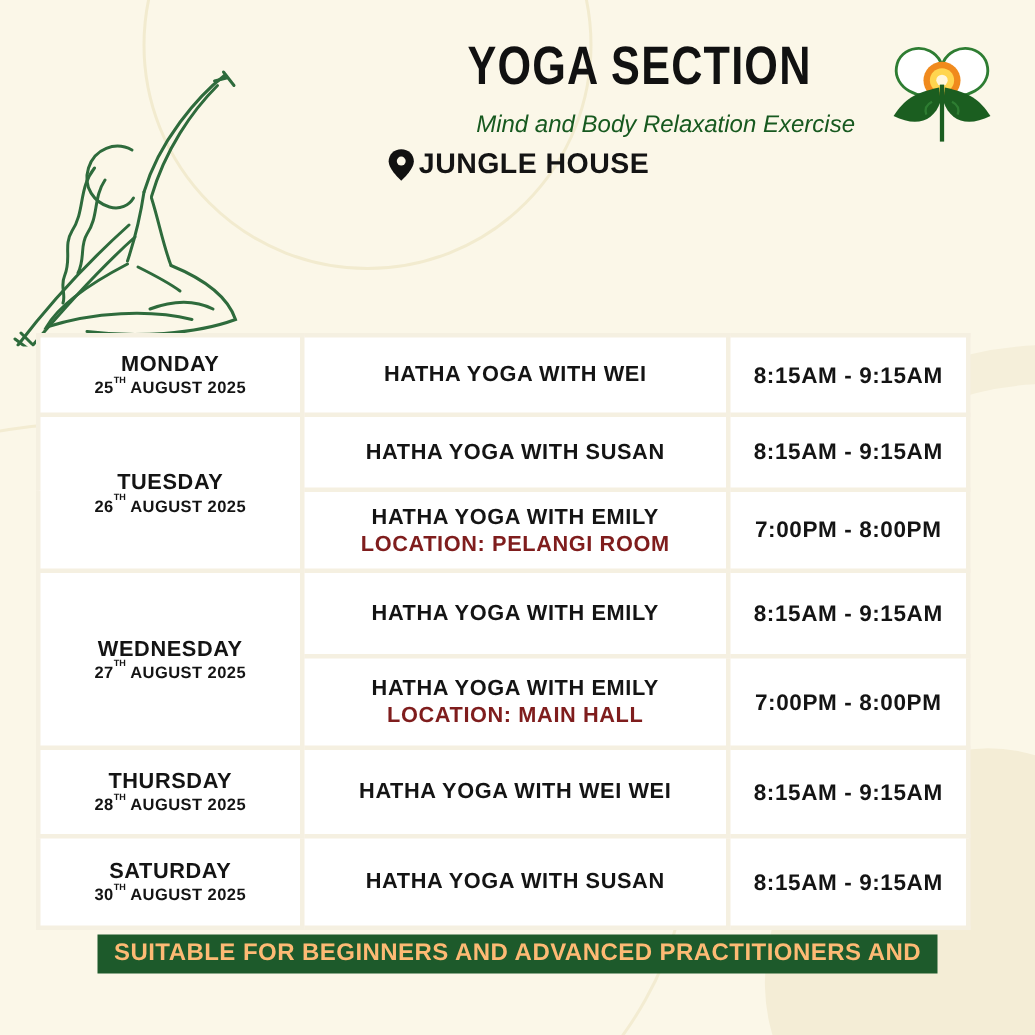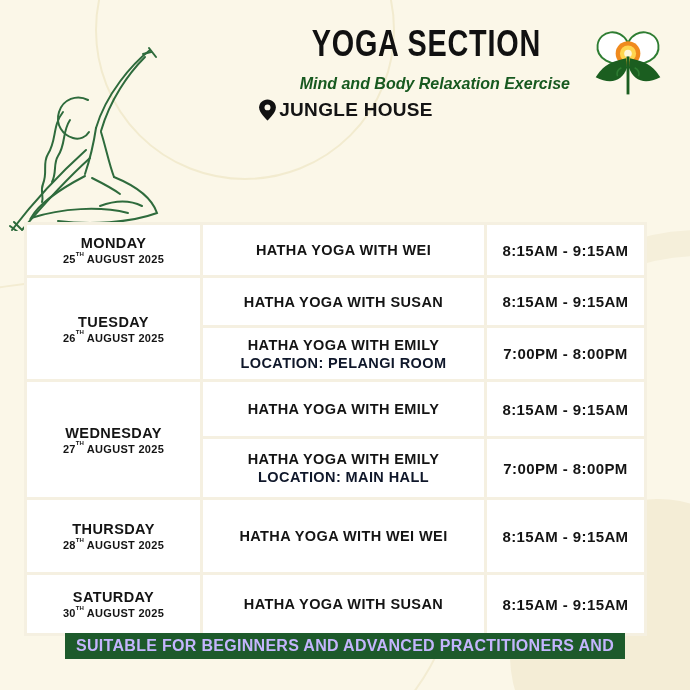--- a/index.html
+++ b/index.html
@@ -43,21 +43,21 @@
   .header { position: absolute; top: 26px; left: 120px; right: 120px; text-align: right; }
   .title-line1, .title-line2 {
     display: inline-block;
     font-weight: 800; letter-spacing: 1px; line-height: 1.02;
     transform: scaleX(0.8); transform-origin: center;
     color: #111111; white-space: nowrap;
   }
   .title-line1 { font-size: 36px; }
   .title-line2 { font-size: 44px; margin-top: 2px; }
   .subtitle {
-    margin-top: 12px; font-size: 16px; font-weight: 700; font-style: italic;
+    margin-top: 12px; font-size: 16px; font-weight: 400; font-style: italic;
     color: #17591F;
   }
   .date-line { margin-top: 7px; font-size: 19px; font-weight: 800; letter-spacing: .3px; }
   .date-line sup, .day-date sup {
     font-size: 0.55em; position: relative; top: -0.45em; letter-spacing: 0;
   }
   .location-line {
     margin-top: 5px; font-size: 19px; font-weight: 800; letter-spacing: .3px;
     display: flex; align-items: center; justify-content: center; gap: 1px;
   }
@@ -71,33 +71,33 @@
   .schedule-table col.c-day { width: 176px; }
   .schedule-table col.c-act { width: 284px; }
   .schedule-table col.c-time { width: 160px; }
   .schedule-table td {
     background: #FFFFFF;
     border: 3px solid #F5F0E1;
     text-align: center; vertical-align: middle;
     padding: 4px 8px;
   }
   tr.r1 { height: 53px; } tr.r2 { height: 50px; } tr.r3 { height: 54px; }
-  tr.r4 { height: 57px; } tr.r5 { height: 61px; } tr.r6 { height: 75px; }
+  tr.r4 { height: 57px; } tr.r5 { height: 61px; } tr.r6 { height: 59px; }
   tr.r7 { height: 61px; }
   .day-name { font-size: 14.5px; font-weight: 800; letter-spacing: .4px; }
   .day-date { font-size: 11px; font-weight: 800; letter-spacing: .3px; margin-top: 2px; }
   .session-title { font-size: 14.5px; font-weight: 800; letter-spacing: .4px; }
-  .session-location { font-size: 14.5px; font-weight: 800; letter-spacing: .4px; color: #0f172a; margin-top: 2px; }
+  .session-location { font-size: 14.5px; font-weight: 800; letter-spacing: .4px; color: #7f1d1d; margin-top: 2px; }
   .session-time { font-size: 15px; font-weight: 800; letter-spacing: .4px; }
 
   
   .footer { position: absolute; left: 0; right: 0; top: 623px; text-align: center; }
   .footer-line {
-    display: table; margin: 10px auto;
-    background: #1D5A2B; color: #c4b5fd;
+    display: table; margin: 0 auto;
+    background: #1D5A2B; color: #fdba74;
     font-size: 16px; font-weight: 800; letter-spacing: .3px;
     padding: 4px 11px; line-height: 1.15; white-space: nowrap;
   }
 </style>
 </head>
 <body>
 
 <div class="deco deco-circle-top"></div>
 <div class="deco deco-wave"></div>
 <div class="deco deco-band"></div>

